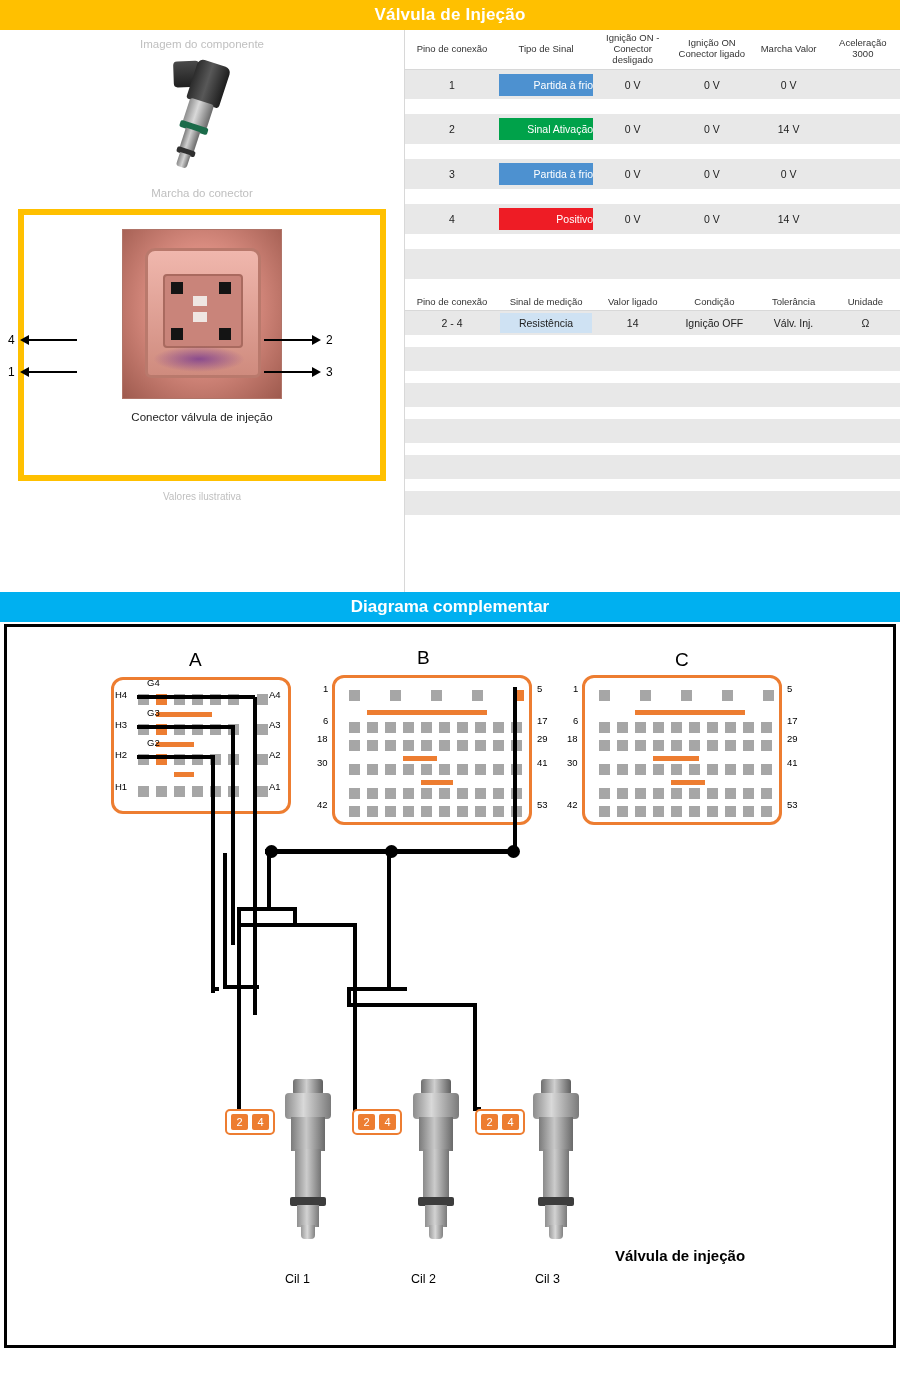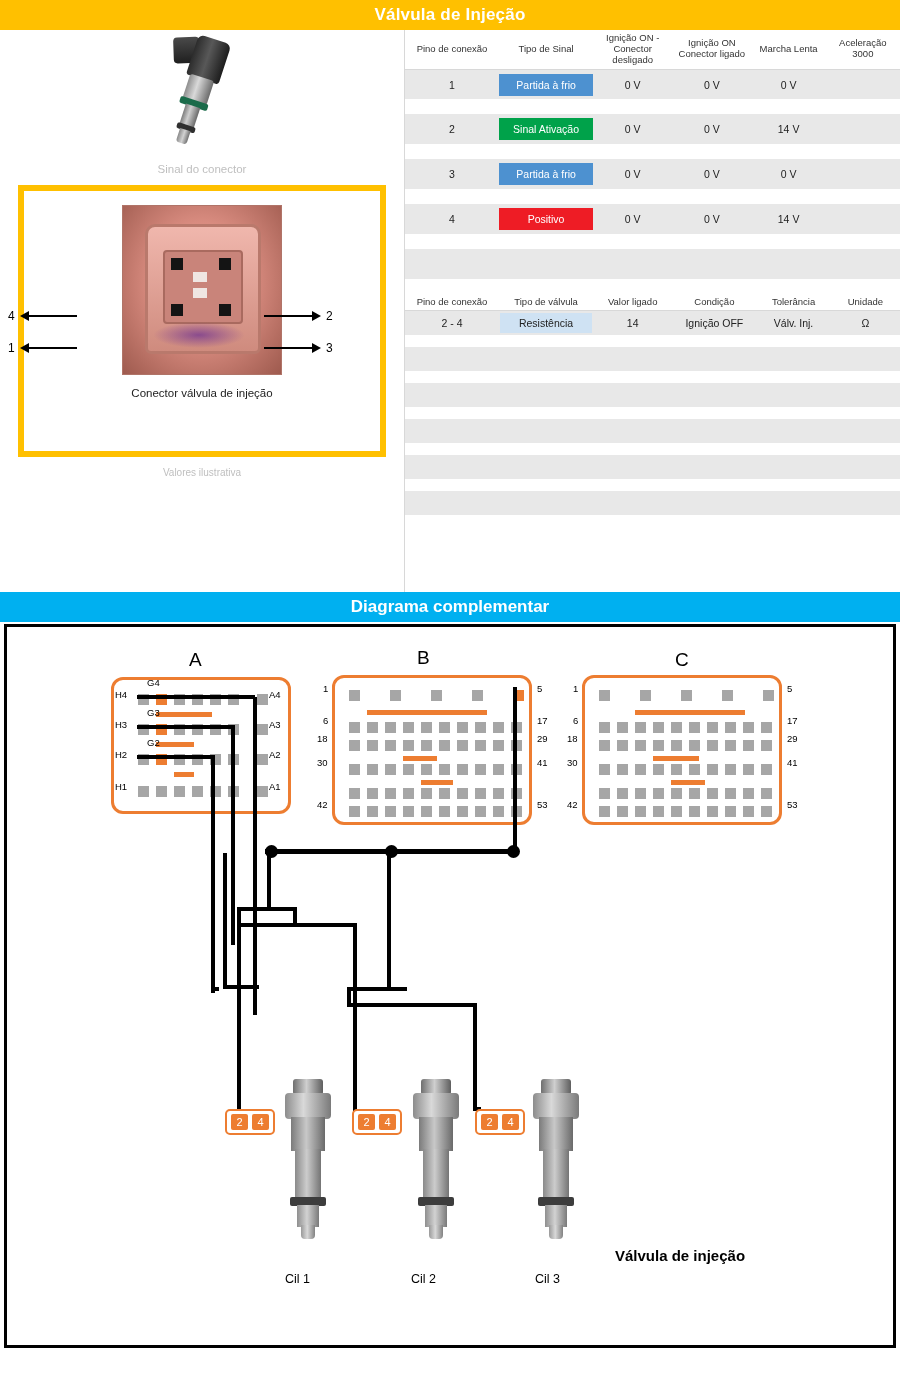--- a/index.html
+++ b/index.html
@@ -188,20 +188,21 @@
   }
   .tbl-main tr.data td { background:#e8e8e8; }
   .tbl-main tr.spacer td { background:#ffffff; height:15px; }
   .tbl-main tr.blank td { background:#e8e8e8; height:30px; }
   .sig {
     display:block;
     color:#ffffff;
     font-size:10.5px;
     padding:5px 0;
     width:100%;
+    text-align:right;
   }
   .sig.blue { background:#4d91d0; }
   .sig.green { background:#00a24a; }
   .sig.red { background:#ee1c25; }
   .test-title {
     background:#00a24a;
     color:#ffffff;
     font-weight:bold;
     font-size:14px;
     text-align:center;
@@ -353,34 +354,35 @@
 <body>
 
 <div class="title-bar">
   <span>Válvula de Injeção</span>
 </div>
 
 <div class="top-region">
 
   <div class="left-col">
 
+    <div class="placeholder-label">Imagem do componente</div>
 
     <div class="component-img">
       <div class="inj-small">
         <div class="plug"></div>
         <div class="body"></div>
         <div class="mid"></div>
         <div class="ringA"></div>
         <div class="stem"></div>
         <div class="ringB"></div>
         <div class="tip"></div>
       </div>
     </div>
 
-    <div class="placeholder-label">Sinal do conector</div>
+    <div class="placeholder-label">Marcha do conector</div>
 
     <div class="connector-box">
       <div class="conn-photo">
         <div class="shell"></div>
         <div class="inner"></div>
         <div class="pad" style="left:48px;top:52px;"></div>
         <div class="pad" style="left:96px;top:52px;"></div>
         <div class="pad" style="left:48px;top:98px;"></div>
         <div class="pad" style="left:96px;top:98px;"></div>
         <div class="pad" style="left:70px;top:66px;width:14px;height:10px;background:#efe6e2;"></div>
@@ -420,21 +422,21 @@
 
   <div class="right-col">
 
     <table class="tbl-main">
       <thead>
         <tr>
           <th style="width:19%">Pino de conexão</th>
           <th style="width:19%">Tipo de Sinal</th>
           <th style="width:16%">Ignição ON - Conector desligado</th>
           <th style="width:16%">Ignição ON Conector ligado</th>
-          <th style="width:15%">Marcha Lenta</th>
+          <th style="width:15%">Marcha Valor</th>
           <th style="width:15%">Aceleração 3000</th>
         </tr>
       </thead>
       <tbody>
         <tr class="data">
           <td>1</td>
           <td>
               <span class="sig blue">Partida à frio</span>
             </td>
           <td>0 V</td>
@@ -490,21 +492,21 @@
       </tbody>
     </table>
 
     <div style="height:14px;background:#ffffff;"></div>
 
 
     <table class="tbl-test">
       <thead>
         <tr>
           <th style="width:19%">Pino de conexão</th>
-          <th style="width:19%">Tipo de válvula</th>
+          <th style="width:19%">Sinal de medição</th>
           <th style="width:16%">Valor ligado</th>
           <th style="width:17%">Condição</th>
           <th style="width:15%">Tolerância</th>
           <th style="width:14%">Unidade</th>
         </tr>
       </thead>
       <tbody>
         <tr class="data">
           <td>2 - 4</td>
           <td>

